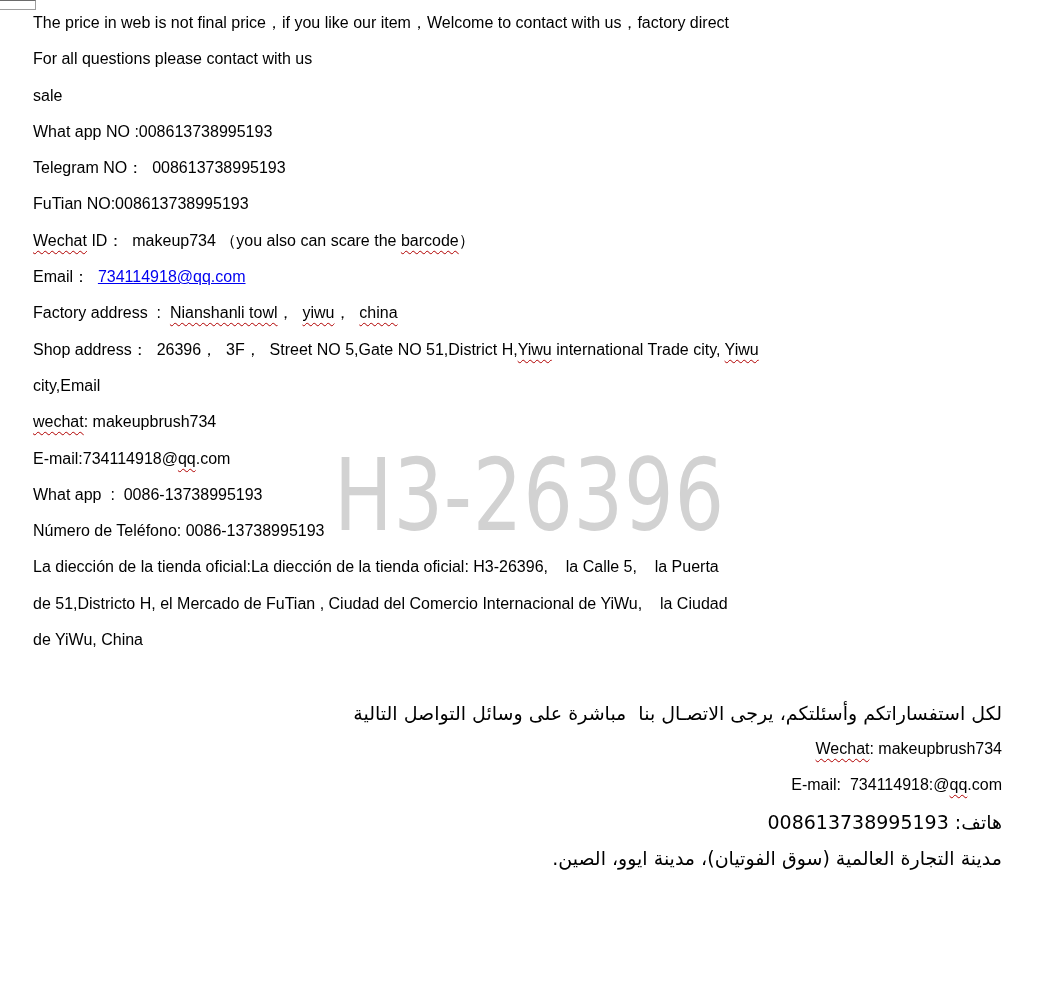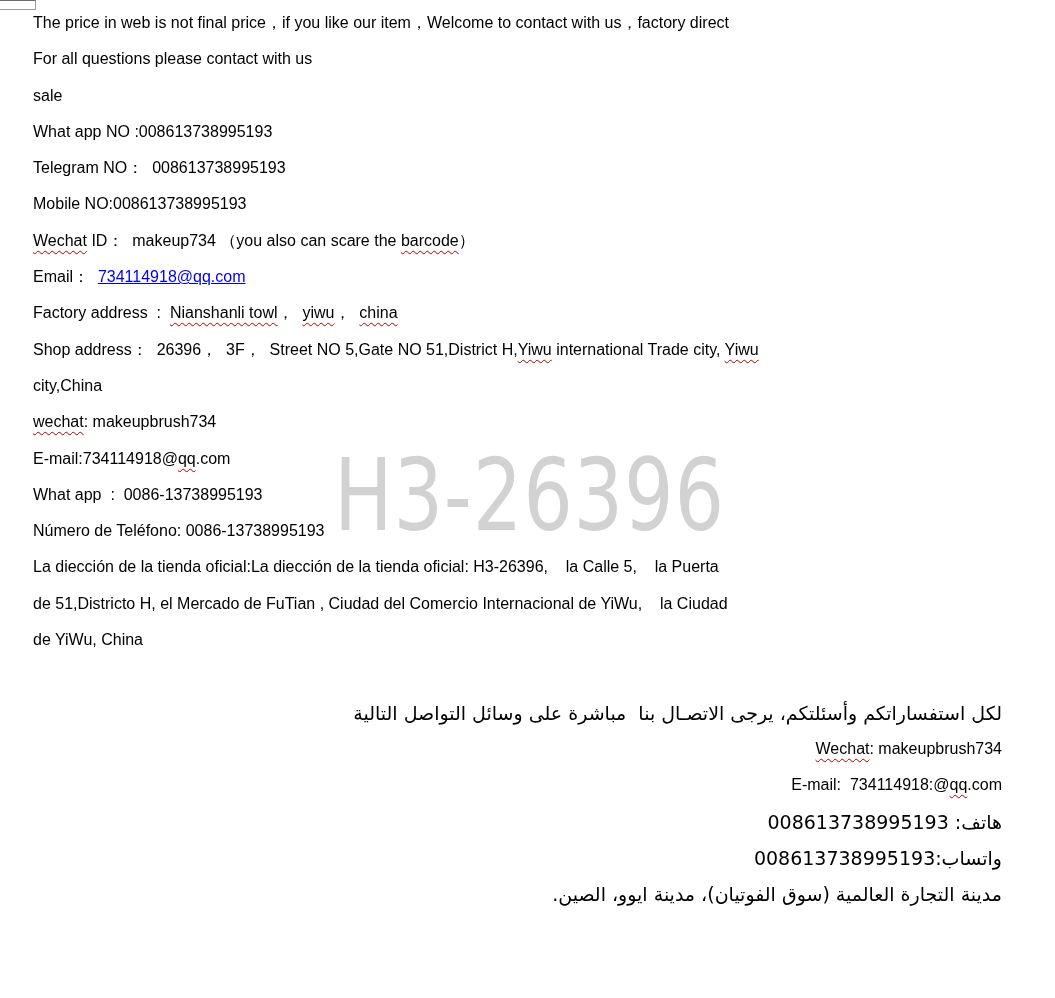--- a/index.html
+++ b/index.html
@@ -54,33 +54,32 @@
 <div id="corner-artifact"></div>
 
 <div id="watermark">H3-26396</div>
 
 <div id="doc">
     <div class="line al-left" dir="ltr"><span>The price in web is not final price，if you like our item，Welcome to contact with us，factory direct</span></div>
     <div class="line al-left" dir="ltr"><span>For all questions please contact with us</span></div>
     <div class="line al-left" dir="ltr"><span>sale</span></div>
     <div class="line al-left" dir="ltr"><span>What app NO :008613738995193</span></div>
     <div class="line al-left" dir="ltr"><span>Telegram NO：  008613738995193</span></div>
-    <div class="line al-left" dir="ltr"><span>Mobile NO:008613738995193</span></div>
+    <div class="line al-left" dir="ltr"><span>FuTian NO:008613738995193</span></div>
     <div class="line al-left" dir="ltr"><span class="seg-sq">Wechat</span><span> ID：  makeup734 （you also can scare the </span><span class="seg-sq">barcode</span><span>）</span></div>
     <div class="line al-left" dir="ltr"><span>Email：  </span><span class="seg-link">734114918@qq.com</span></div>
     <div class="line al-left" dir="ltr"><span>Factory address  :  </span><span class="seg-sq">Nianshanli towl</span><span>，  </span><span class="seg-sq">yiwu</span><span>，  </span><span class="seg-sq">china</span></div>
     <div class="line al-left" dir="ltr"><span>Shop address：  26396，  3F，  Street NO 5,Gate NO 51,District H,</span><span class="seg-sq">Yiwu</span><span> international Trade city, </span><span class="seg-sq">Yiwu</span></div>
-    <div class="line al-left" dir="ltr"><span>city,China</span></div>
+    <div class="line al-left" dir="ltr"><span>city,Email</span></div>
     <div class="line al-left" dir="ltr"><span class="seg-sq">wechat</span><span>: makeupbrush734</span></div>
     <div class="line al-left" dir="ltr"><span>E-mail:734114918@</span><span class="seg-sq">qq</span><span>.com</span></div>
     <div class="line al-left" dir="ltr"><span>What app  :  0086-13738995193</span></div>
     <div class="line al-left" dir="ltr"><span>Número de Teléfono: 0086-13738995193</span></div>
     <div class="line al-left" dir="ltr"><span>La diección de la tienda oficial:La diección de la tienda oficial: H3-26396,    la Calle 5,    la Puerta</span></div>
     <div class="line al-left" dir="ltr"><span>de 51,Districto H, el Mercado de FuTian , Ciudad del Comercio Internacional de YiWu,    la Ciudad</span></div>
     <div class="line al-left" dir="ltr"><span>de YiWu, China</span></div>
     <div class="line al-left" dir="ltr"></div>
     <div class="line ar al-right" dir="rtl"><span>لكل استفساراتكم وأسئلتكم، يرجى الاتصـال بنا  مباشرة على وسائل التواصل التالية</span></div>
     <div class="line al-right" dir="ltr"><span class="seg-sq">Wechat</span><span>: makeupbrush734</span></div>
     <div class="line al-right" dir="ltr"><span>E-mail:  734114918:@</span><span class="seg-sq">qq</span><span>.com</span></div>
     <div class="line ar al-right" dir="rtl"><span>هاتف: 008613738995193</span></div>
-    <div class="line ar al-right" dir="rtl"><span>واتساب:008613738995193</span></div>
     <div class="line ar al-right" dir="rtl"><span>مدينة التجارة العالمية (سوق الفوتيان)، مدينة ايوو، الصين.</span></div>
   </div>
 
 </body></html>

